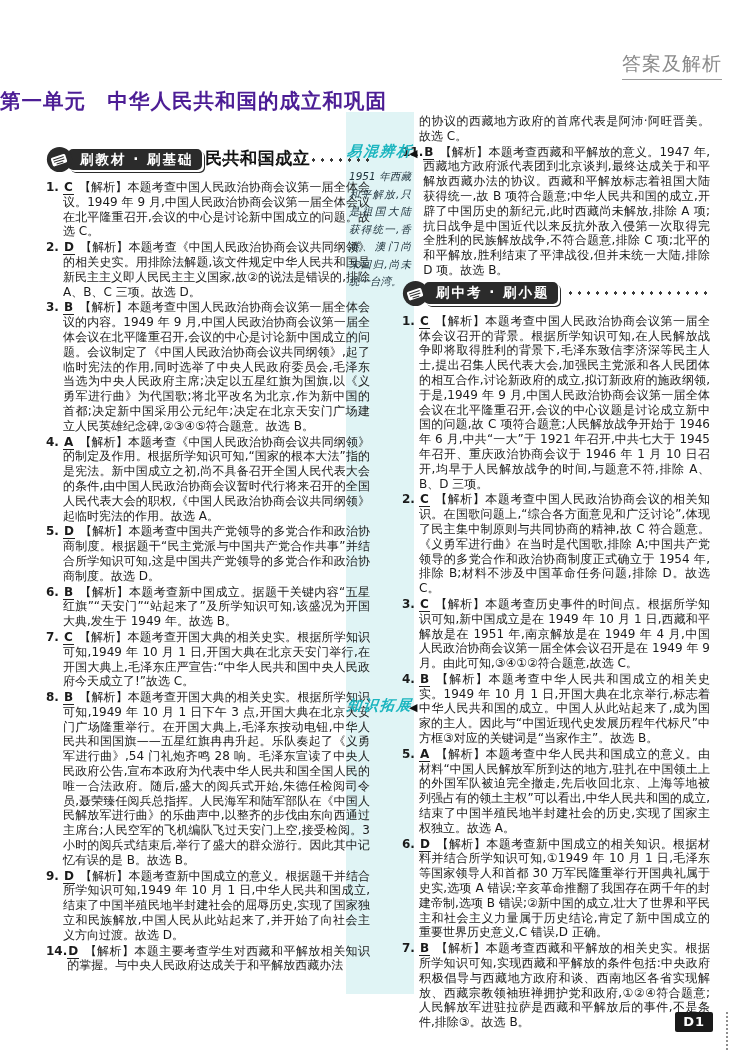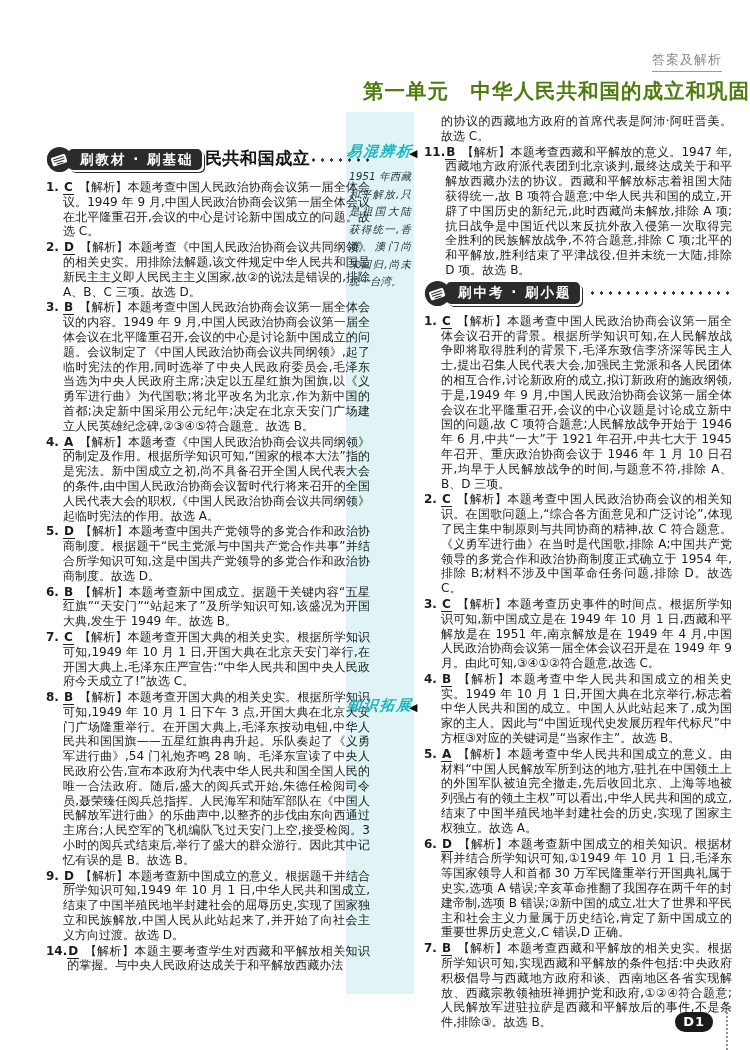--- a/index.html
+++ b/index.html
@@ -12,40 +12,40 @@
   }
   *{margin:0;padding:0;box-sizing:border-box;}
   html,body{background:#fff;}
   body{font-family:"DejaVu Sans","Liberation Sans",sans-serif;}
   .page{
     position:relative;width:750px;height:1050px;background:#ffffff;
     overflow:hidden;color:#151515;
   }
   
   .answers-link{
-    position:absolute;top:51px;right:28px;font-size:13px;color:var(--link-gray);
+    position:absolute;top:51px;right:28px;font-size:19px;color:var(--link-gray);
     border-bottom:1px solid #9a9a9a;padding-bottom:2px;letter-spacing:1px;
   }
   .unit-title{
-    position:absolute;top:77px;left:0;width:100%;text-align:right;
-    font-size:20.5px;font-weight:bold;letter-spacing:1px;color:#4d7c0f;
+    position:absolute;top:87px;left:0;width:100%;text-align:left;
+    font-size:20.5px;font-weight:bold;letter-spacing:1px;color:#4c1d95;
   }
   .lesson-title{
     position:absolute;top:116px;left:88px;
     font-size:17px;font-weight:bold;color:#111;letter-spacing:0.5px;margin-top:31px;
   }
   
   .mid-strip{
     position:absolute;left:346px;top:112px;width:68px;height:882px;
     background:var(--strip-bg);
   }
   
   .col{position:absolute;font-size:12px;line-height:14.8px;color:#1b1b1b;}
   .col-left{left:46px;top:144px;width:324px;}
-  .col-right{left:424px;top:114px;width:308px;}
+  .col-right{left:402px;top:114px;width:308px;}
   
   .badge-row{display:flex;align-items:center;margin:2px 0 7px 0;height:27px;}
   .badge-icon{width:27px;height:27px;flex:0 0 auto;z-index:2;}
   .badge-pill{
     background:var(--badge-bg);color:#fff;font-weight:bold;font-size:13.5px;
     letter-spacing:2px;padding:3px 8px 4px 12px;border-radius:5px;margin-left:-5px;
     white-space:nowrap;box-shadow:2px 2px 0 #fff,3px 3px 0 #2b2b2b;
   }
   .dots-leader{
     flex:1;height:6px;margin-left:8px;
@@ -66,21 +66,21 @@
   }
   .note-arrow{position:absolute;font-size:11px;color:#111;font-style:normal;}
   .note-body{
     position:absolute;width:62px;font-size:10.5px;line-height:17.5px;
     font-style:italic;font-weight:400;color:var(--note-text);text-align:justify;
   }
   
   .page-marker{
     position:absolute;right:37px;bottom:18px;background:var(--page-marker-bg);
     color:#fff;font-weight:bold;font-size:13px;letter-spacing:1px;
-    padding:2px 8px 3px;border-radius:10px;
+    padding:2px 8px 3px;border-radius:2px;
   }
   .trim-dots{
     position:absolute;right:22px;bottom:0;height:38px;width:0;
     border-left:2px dotted #8d8d8d;
   }
 </style>
 </head>
 <body>
 
 <div class="page">

